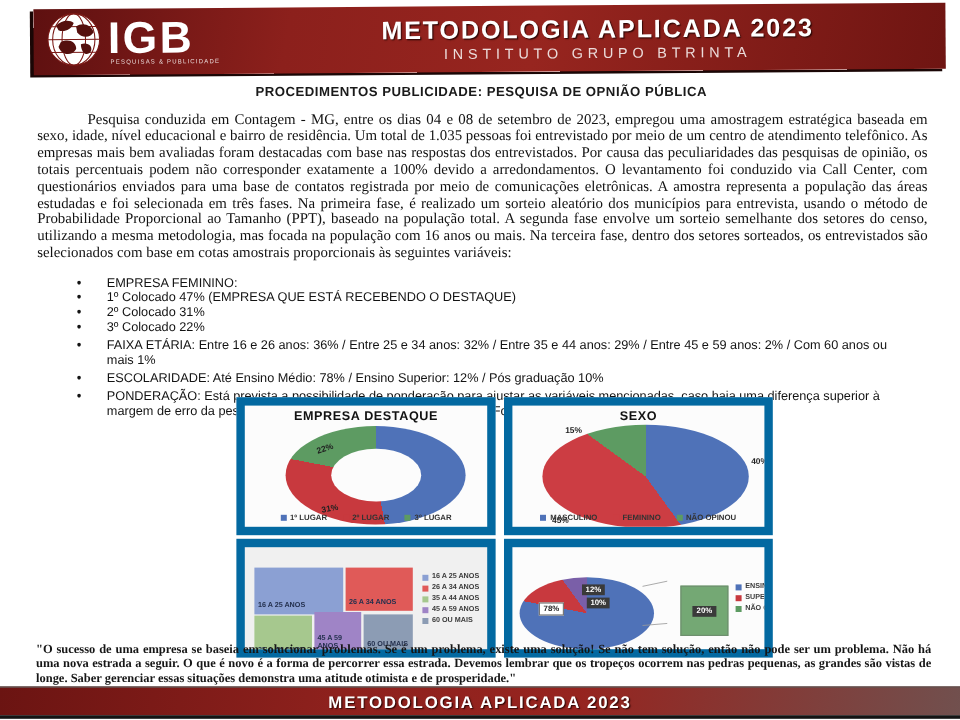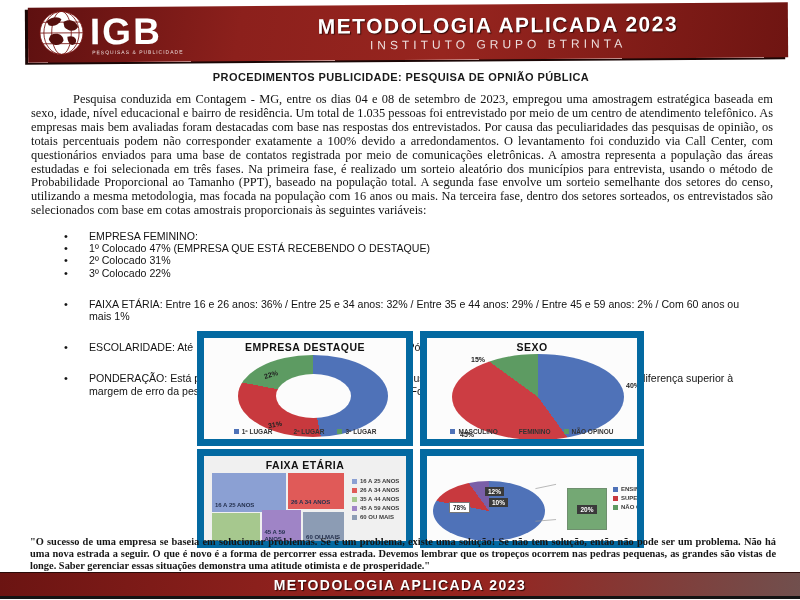--- a/index.html
+++ b/index.html
@@ -24,21 +24,21 @@
   .para { position:absolute; left:31px; right:27px; top:93px;
     font-family:"Liberation Serif", serif; font-size:12.4px; line-height:13.9px;
     text-align:justify; text-indent:42px; color:#121212; }
   .para .b { font-weight:normal; }
 
   .bullets { position:absolute; left:62px; right:40px; top:230px; list-style:none;
     font-size:10.6px; color:#131313; }
   .bullets li { position:relative; padding-left:27px; line-height:12.2px; }
   .bullets li::before { content:"•"; position:absolute; left:2px; top:0; font-size:11px; }
   .bullets li.gap { margin-top:9px; }
-  .bullets li.sm { margin-top:19px; }
+  .bullets li.sm { margin-top:3px; }
 
   
   .charts { position:absolute; left:197px; top:331px; display:grid;
     grid-template-columns:216px 224px; grid-template-rows:115px 99px; gap:3px 7px; }
   .panel { position:relative; border:7px solid #0369a1; background:#fcfcfc; overflow:hidden; }
   .panel.gray { background:#f0f0f0; }
   .chart-title { position:absolute; top:3px; left:0; right:0; text-align:center;
     font-size:10.5px; font-weight:bold; color:#111; letter-spacing:0.5px; }
   .chart-title.left { text-align:left; left:8px; font-size:12px; letter-spacing:1px; }
 
@@ -183,21 +183,20 @@
           <span>FEMININO</span>
         </span>
         <span class="leg-item">
           <span class="sw" style="background: rgb(93, 155, 98);"></span>
           <span>NÃO OPINOU</span>
         </span>
       </div>
   </div>
 
   <div class="panel gray">
-    <div class="chart-title">FAIXA ETÁRIA</div>
     <div class="treemap">
         <div class="tm-block tm0" style="background: rgb(139, 160, 211);">
           <span>16 A 25 ANOS</span>
         </div>
         <div class="tm-block tm1" style="background: rgb(224, 90, 88);">
           <span>26 A 34 ANOS</span>
         </div>
         <div class="tm-block tm2" style="background: rgb(166, 200, 142);">
           <span>35 A 44 ANOS</span>
         </div>

